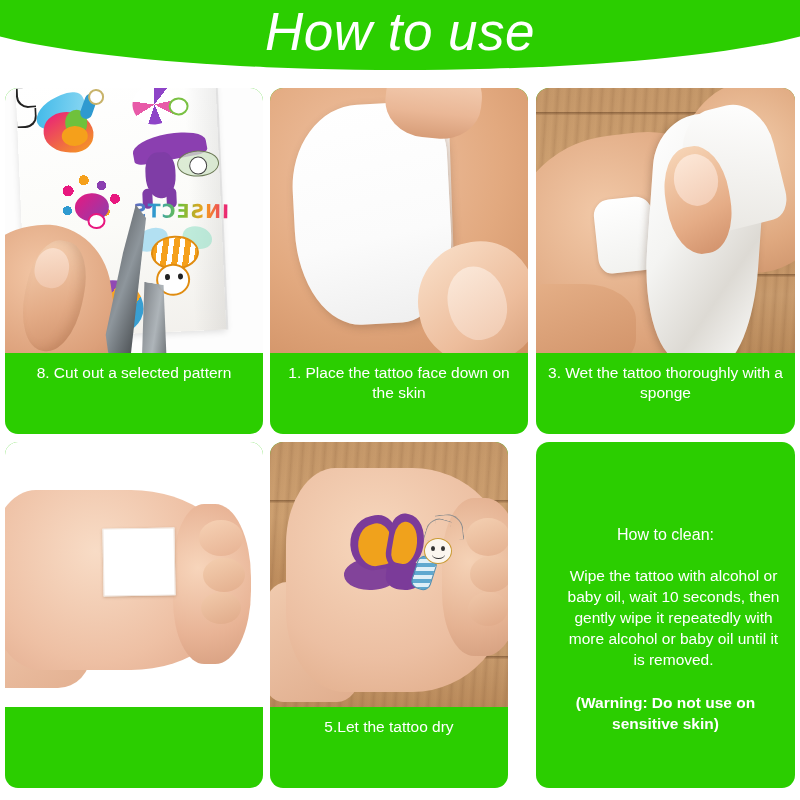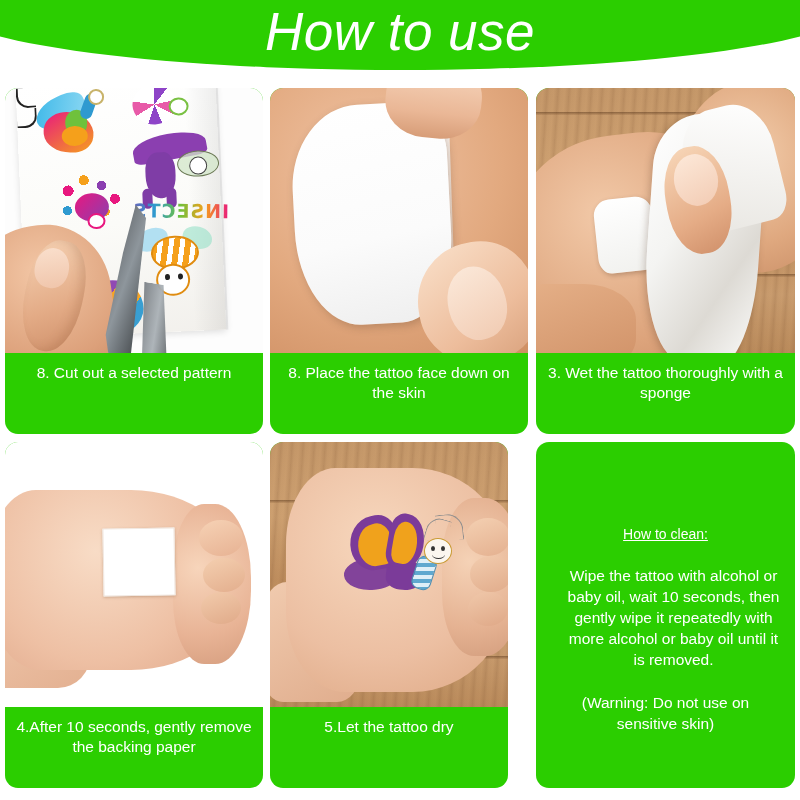--- a/index.html
+++ b/index.html
@@ -50,23 +50,23 @@
   }
   .c4 .photo,.c5 .photo{height:265px;}
   .c4 .caption,.c5 .caption{top:265px;}
 
   
   .clean-panel{
     position:absolute;left:0;top:0;width:100%;height:100%;
     box-sizing:border-box;padding:36px 14px 10px 14px;
     color:#ffffff;text-align:center;font-size:15.5px;line-height:21px;
   }
-  .clean-title{font-size:14px;margin:46px 0 0 0;text-decoration:underline;}
+  .clean-title{font-size:16px;margin:46px 0 0 0;}
   .clean-body{margin:20px 0 0 16px;}
-  .clean-warn{margin:22px 0 4px 0;}
+  .clean-warn{margin:22px 0 4px 0;font-weight:bold;}
 
   
   .scene{position:absolute;inset:0;}
 
   
   .skin-a{background:
      radial-gradient(circle at 38% 30%, #f0c3a4 0%, #e2a97f 55%, #cf8f63 100%);}
 
   
   .wood{
@@ -442,21 +442,21 @@
     <div class="card c2">
       <div class="photo">
         <div class="scene skin-a">
           <div class="edge2"></div>
           <div class="paper2"></div>
           <div class="finger2a"></div>
           <div class="finger2b"></div>
           <div class="nail2"></div>
         </div>
       </div>
-      <div class="caption">8. Place the tattoo face down on the skin</div>
+      <div class="caption">1. Place the tattoo face down on the skin</div>
     </div>
 
     <div class="card c3">
       <div class="photo">
         <div class="scene">
           <div class="wood"></div>
           <div class="wood-seam" style="top:24px"></div>
           <div class="wood-seam" style="top:186px"></div>
           <div class="hand3"></div>
           <div class="wrist3"></div>
@@ -477,21 +477,20 @@
           <div class="white4"></div>
           <div class="wrist4"></div>
           <div class="fist4"></div>
           <div class="fist4b"></div>
           <div class="knuck4a"></div>
             <div class="knuck4b"></div>
             <div class="knuck4c"></div>
           <div class="sq4"></div>
         </div>
       </div>
-      <div class="caption">4.After 10 seconds, gently remove the backing paper</div>
     </div>
 
     <div class="card c5">
       <div class="photo">
         <div class="scene">
           <div class="wood"></div>
           <div class="wood-seam" style="top:58px"></div>
           <div class="wood-seam" style="top:214px"></div>
           <div class="wrist5"></div>
           <div class="hand5"></div>

